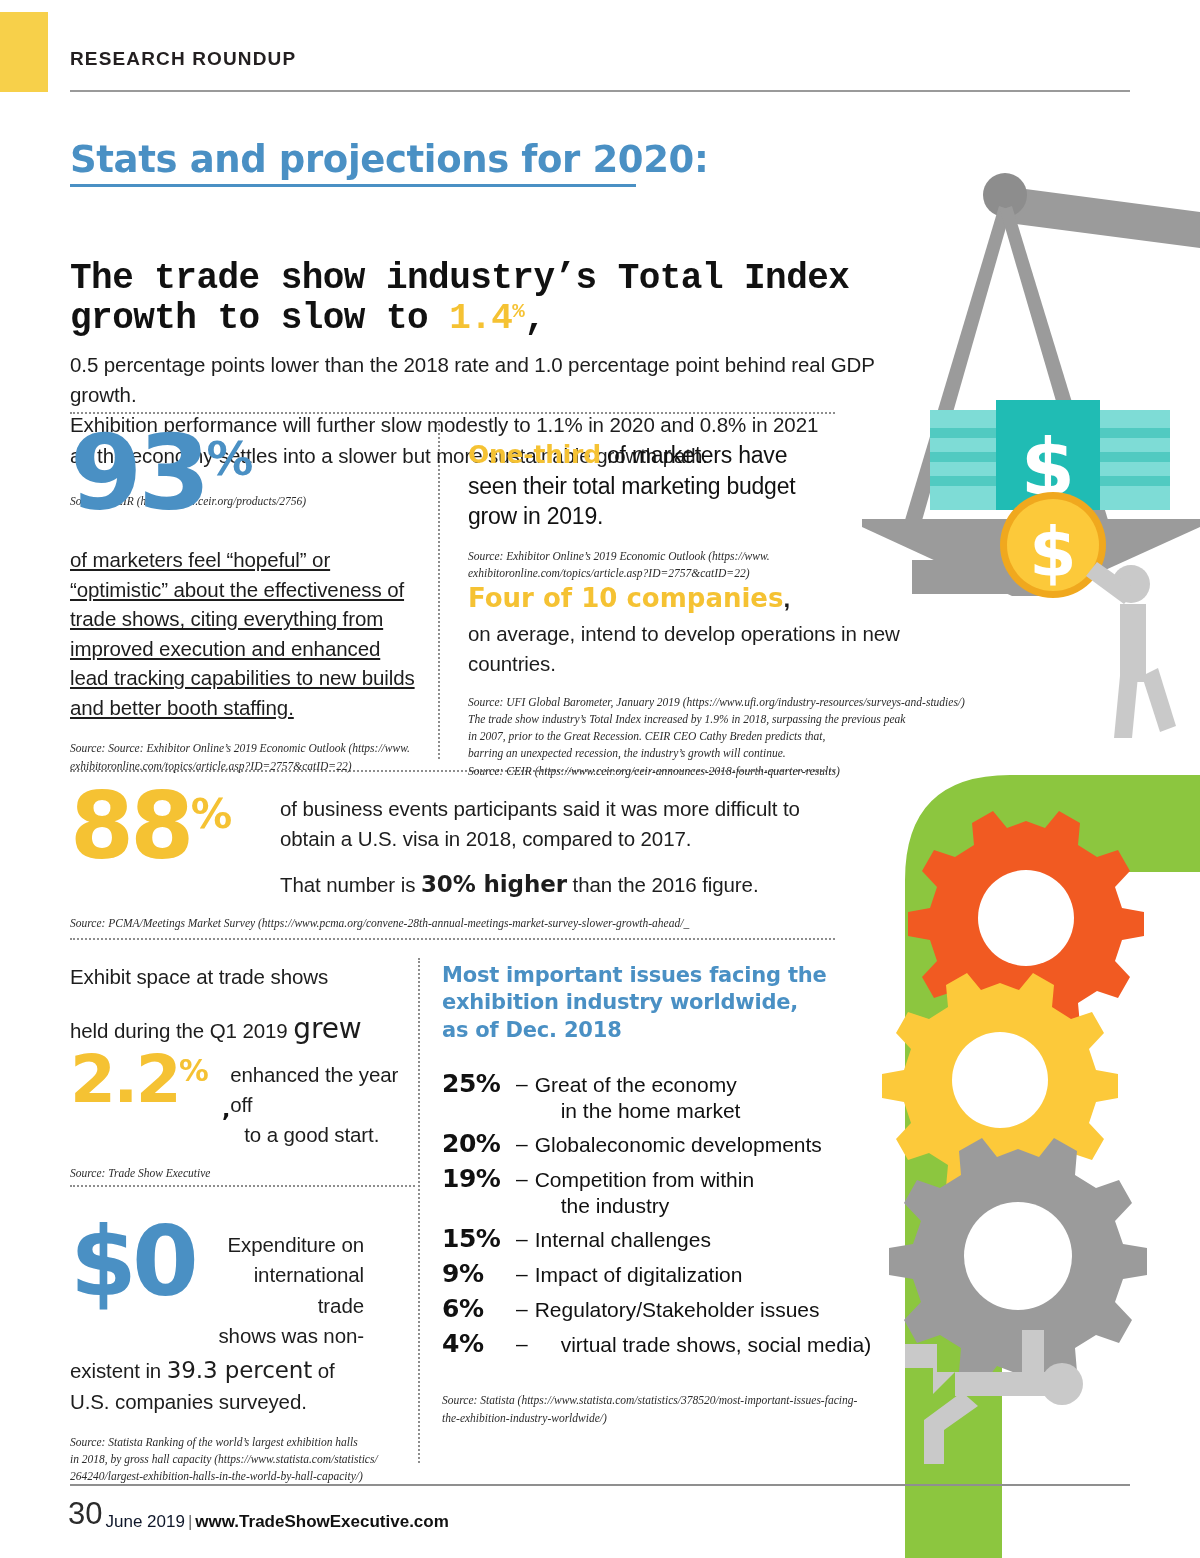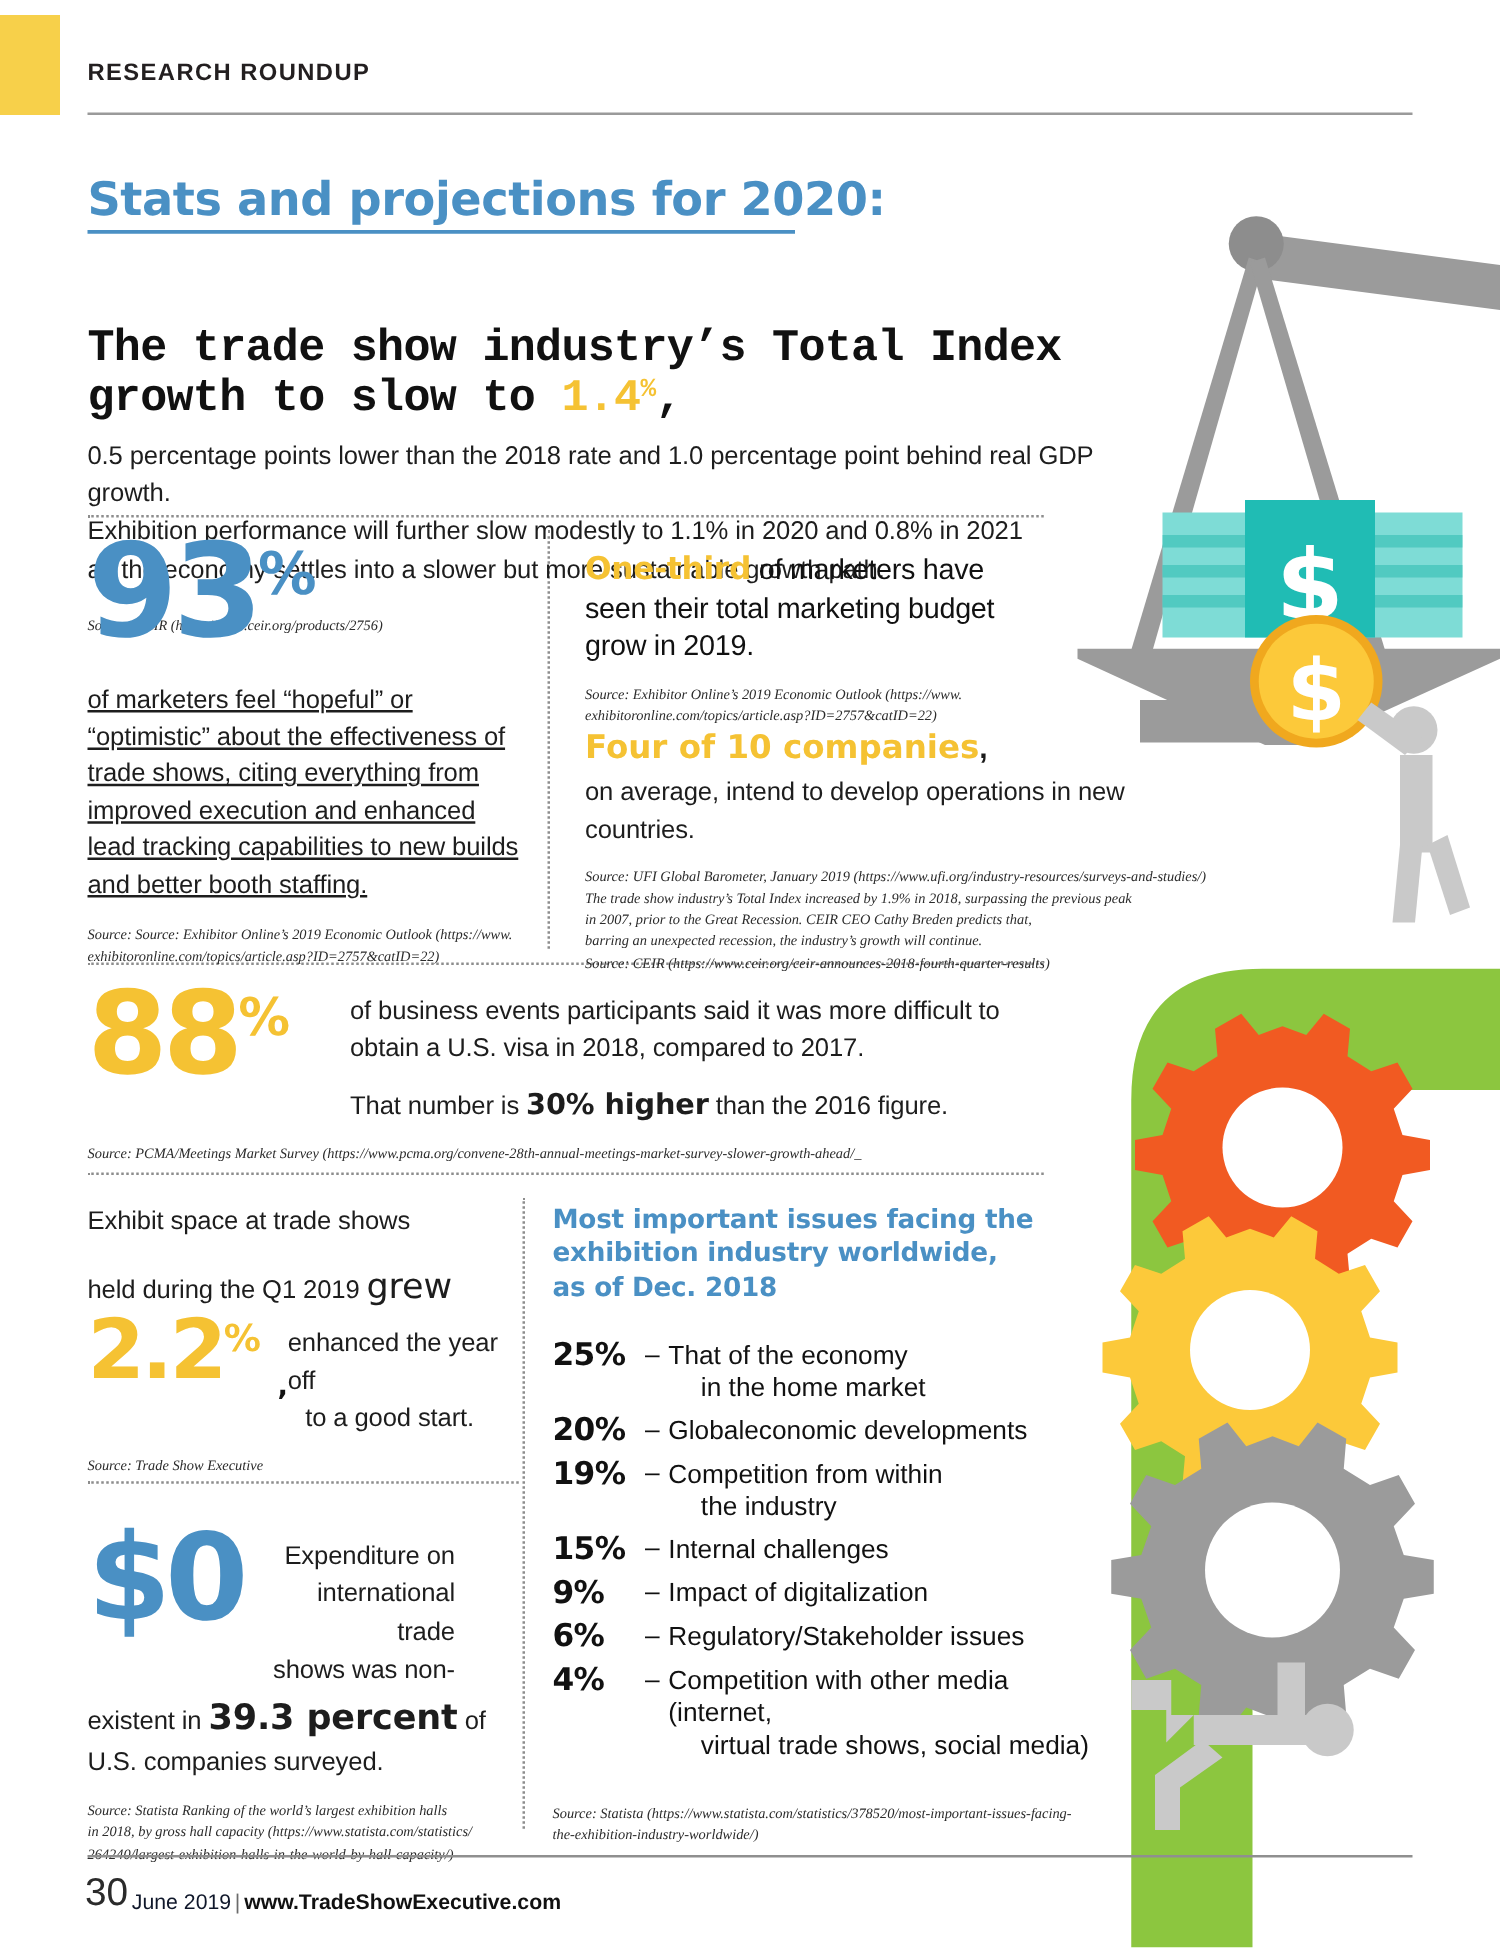--- a/index.html
+++ b/index.html
@@ -287,21 +287,21 @@
       <div class="bignum blue" style="font-size:96px; letter-spacing:-0.05em;">
         <span>$</span><span>0</span>
       </div>
       <div style="padding-left:18px; padding-top:8px; text-align:right; width:170px;">
         <div class="body-lg">Expenditure on</div>
         <div class="body-lg">international trade</div>
         <div class="body-lg">shows was non-</div>
       </div>
     </div>
     <div class="body-lg" style="margin-top:2px;">
-      <span>existent in </span><span style="font-family:'DejaVu Sans',sans-serif; font-weight:700; font-size:28px;">39.3 percent</span><span> of</span>
+      <span>existent in </span><span style="font-family:'DejaVu Sans',sans-serif; font-weight:400; font-size:23px;">39.3 percent</span><span> of</span>
     </div>
     <div class="body-lg">U.S. companies surveyed.</div>
     <div class="src" style="margin-top:16px; white-space:pre-line;">Source: Statista Ranking of the world’s largest exhibition halls
 in 2018, by gross hall capacity (https://www.statista.com/statistics/
 264240/largest-exhibition-halls-in-the-world-by-hall-capacity/)</div>
   </div>
 
   <div class="vdots" style="left:418px; top:958px; height:505px;"></div>
 
   <div class="blk" style="left:442px; top:962px; width:430px;">
@@ -309,21 +309,21 @@
       <div>Most important issues facing the</div>
       <div>exhibition industry worldwide,</div>
       <div>as of Dec. 2018</div>
     </div>
 
     <ul class="issues" style="margin-top:26px;">
       <li>
         <span class="pct">25%</span>
         <span class="dash">–</span>
         <span class="txt">
-          <span>That of the economy</span>
+          <span>Great of the economy</span>
           <span class="ind">in the home market</span>
         </span>
       </li>
       <li>
         <span class="pct">20%</span>
         <span class="dash">–</span>
         <span class="txt">
           <span>Globaleconomic developments</span>
         </span>
       </li>
@@ -353,21 +353,20 @@
         <span class="pct">6%</span>
         <span class="dash">–</span>
         <span class="txt">
           <span>Regulatory/Stakeholder issues</span>
         </span>
       </li>
       <li>
         <span class="pct">4%</span>
         <span class="dash">–</span>
         <span class="txt">
-          <span>Competition with other media (internet,</span>
           <span class="ind">virtual trade shows, social media)</span>
         </span>
       </li>
     </ul>
 
     <div class="src" style="margin-top:34px; white-space:pre-line;">Source: Statista (https://www.statista.com/statistics/378520/most-important-issues-facing-
 the-exhibition-industry-worldwide/)</div>
   </div>
 
   <div class="foot-rule"></div>

